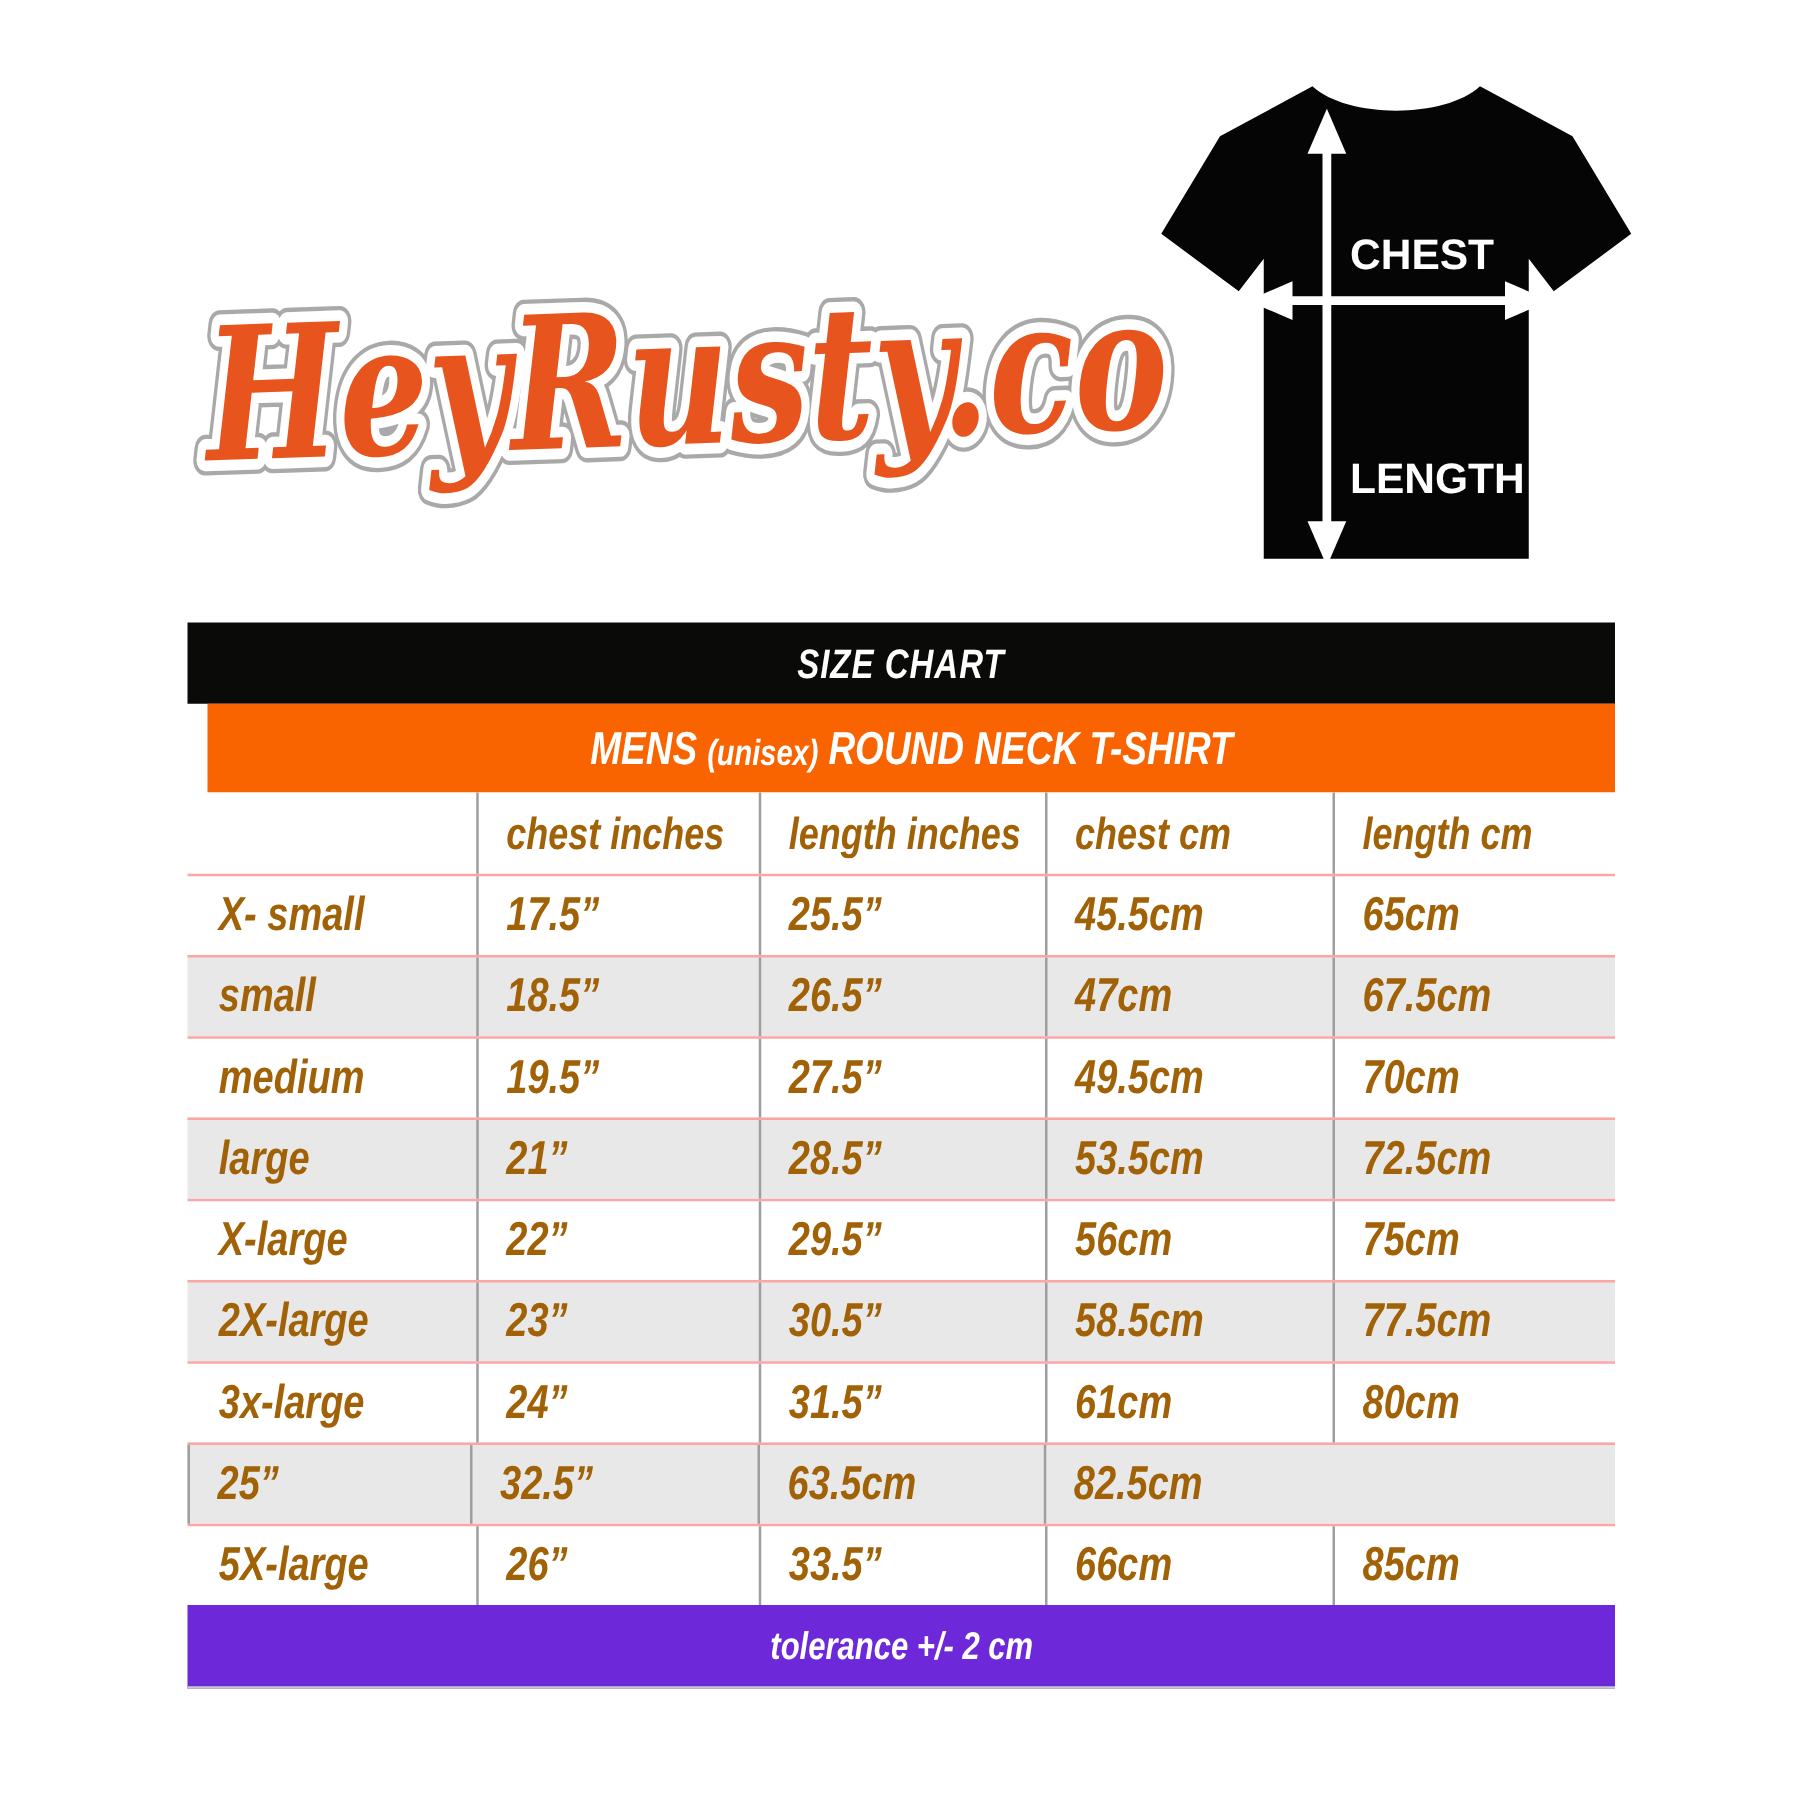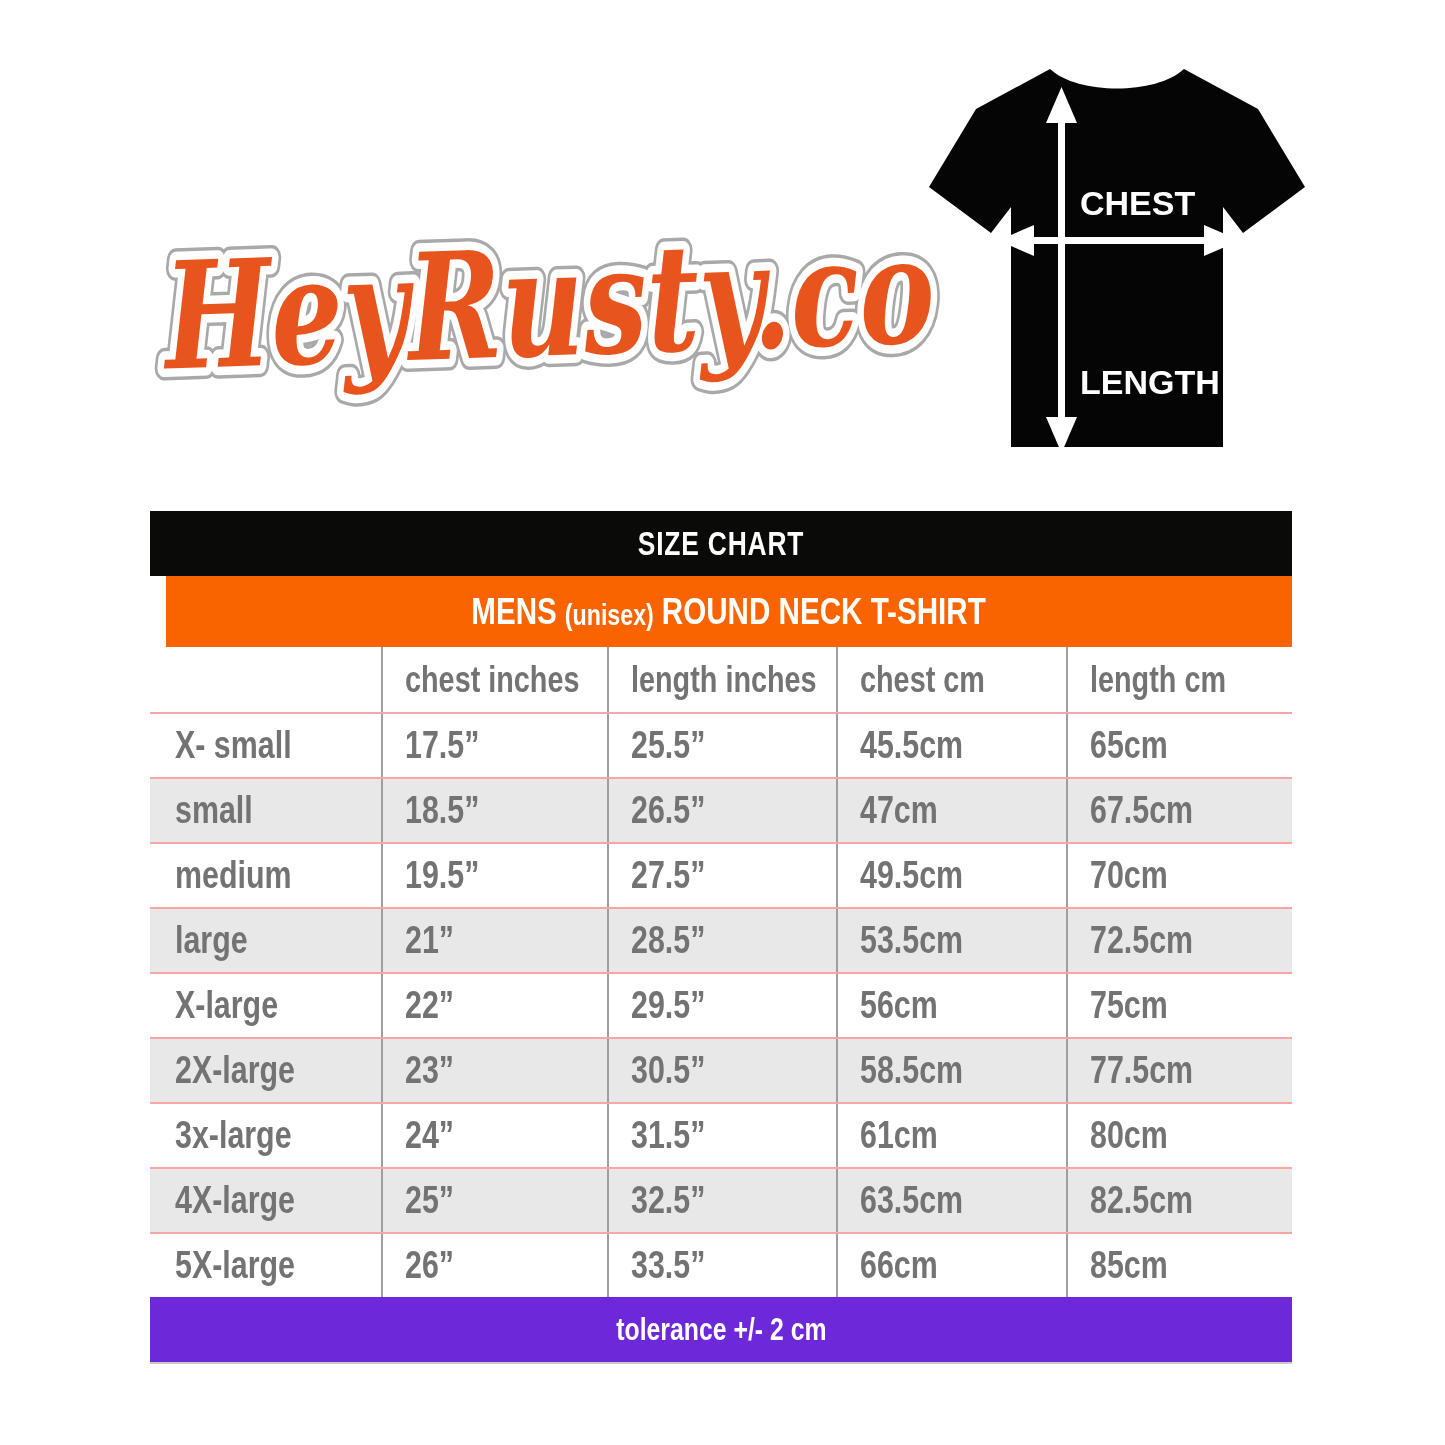--- a/index.html
+++ b/index.html
@@ -9,28 +9,28 @@
   }
   
   .cnd{display:inline-block;transform:scaleX(0.8);transform-origin:center center;white-space:nowrap;}
   .cnd-left{display:inline-block;transform:scaleX(0.8);transform-origin:left center;white-space:nowrap;}
 
   
   .logo-wrap{position:absolute;left:140px;top:110px;width:820px;height:350px;}
   .shirt-wrap{position:absolute;left:928px;top:48px;width:378px;height:412px;}
 
   
-  .size-table{position:absolute;left:150px;top:511px;width:1142px;}
+  .size-table{position:absolute;left:150px;top:498px;width:1142px;font-style:italic;}
   .bar{display:flex;align-items:center;justify-content:center;color:#fff;font-weight:bold;}
   .bar-black{height:65px;background:#0a0a09;font-size:33px;letter-spacing:1px;}
   .bar-orange{height:71px;background:#f96400;font-size:37px;margin-left:16px;}
   .bar-orange .mid{font-size:29px;font-weight:bold;margin:0 10px;position:relative;top:1px;}
 
   .trow{display:flex;height:65px;box-sizing:border-box;align-items:center;
-        font-weight:bold;color:#737373;font-size:38px;}
+        font-weight:bold;color:#a16207;font-size:38px;}
   .hdr-row{background:#ffffff;font-size:36px;}
   .data-row{border-top:2px solid #fca5a5;}
   .data-row:nth-child(odd){background:#e8e8e8;}
   .data-row:nth-child(even){background:#ffffff;}
 
   .cell{box-sizing:border-box;height:100%;display:flex;align-items:center;}
   .c0{width:20.2%;padding-left:25px;}
   .c1{width:19.8%;}
   .c2{width:20.1%;}
   .c3{width:20.1%;}
@@ -232,23 +232,20 @@
       </div>
     <div class="cell c3">
         <span class="cnd-left"><span>61</span><span>cm</span></span>
       </div>
     <div class="cell c4">
         <span class="cnd-left"><span>80</span><span>cm</span></span>
       </div>
   </div>
 
   <div class="trow data-row">
-    <div class="cell c0">
-        <span class="cnd-left">4X-large</span>
-      </div>
     <div class="cell c1">
         <span class="cnd-left">25”</span>
       </div>
     <div class="cell c2">
         <span class="cnd-left">32.5”</span>
       </div>
     <div class="cell c3">
         <span class="cnd-left"><span>63.5</span><span>cm</span></span>
       </div>
     <div class="cell c4">

